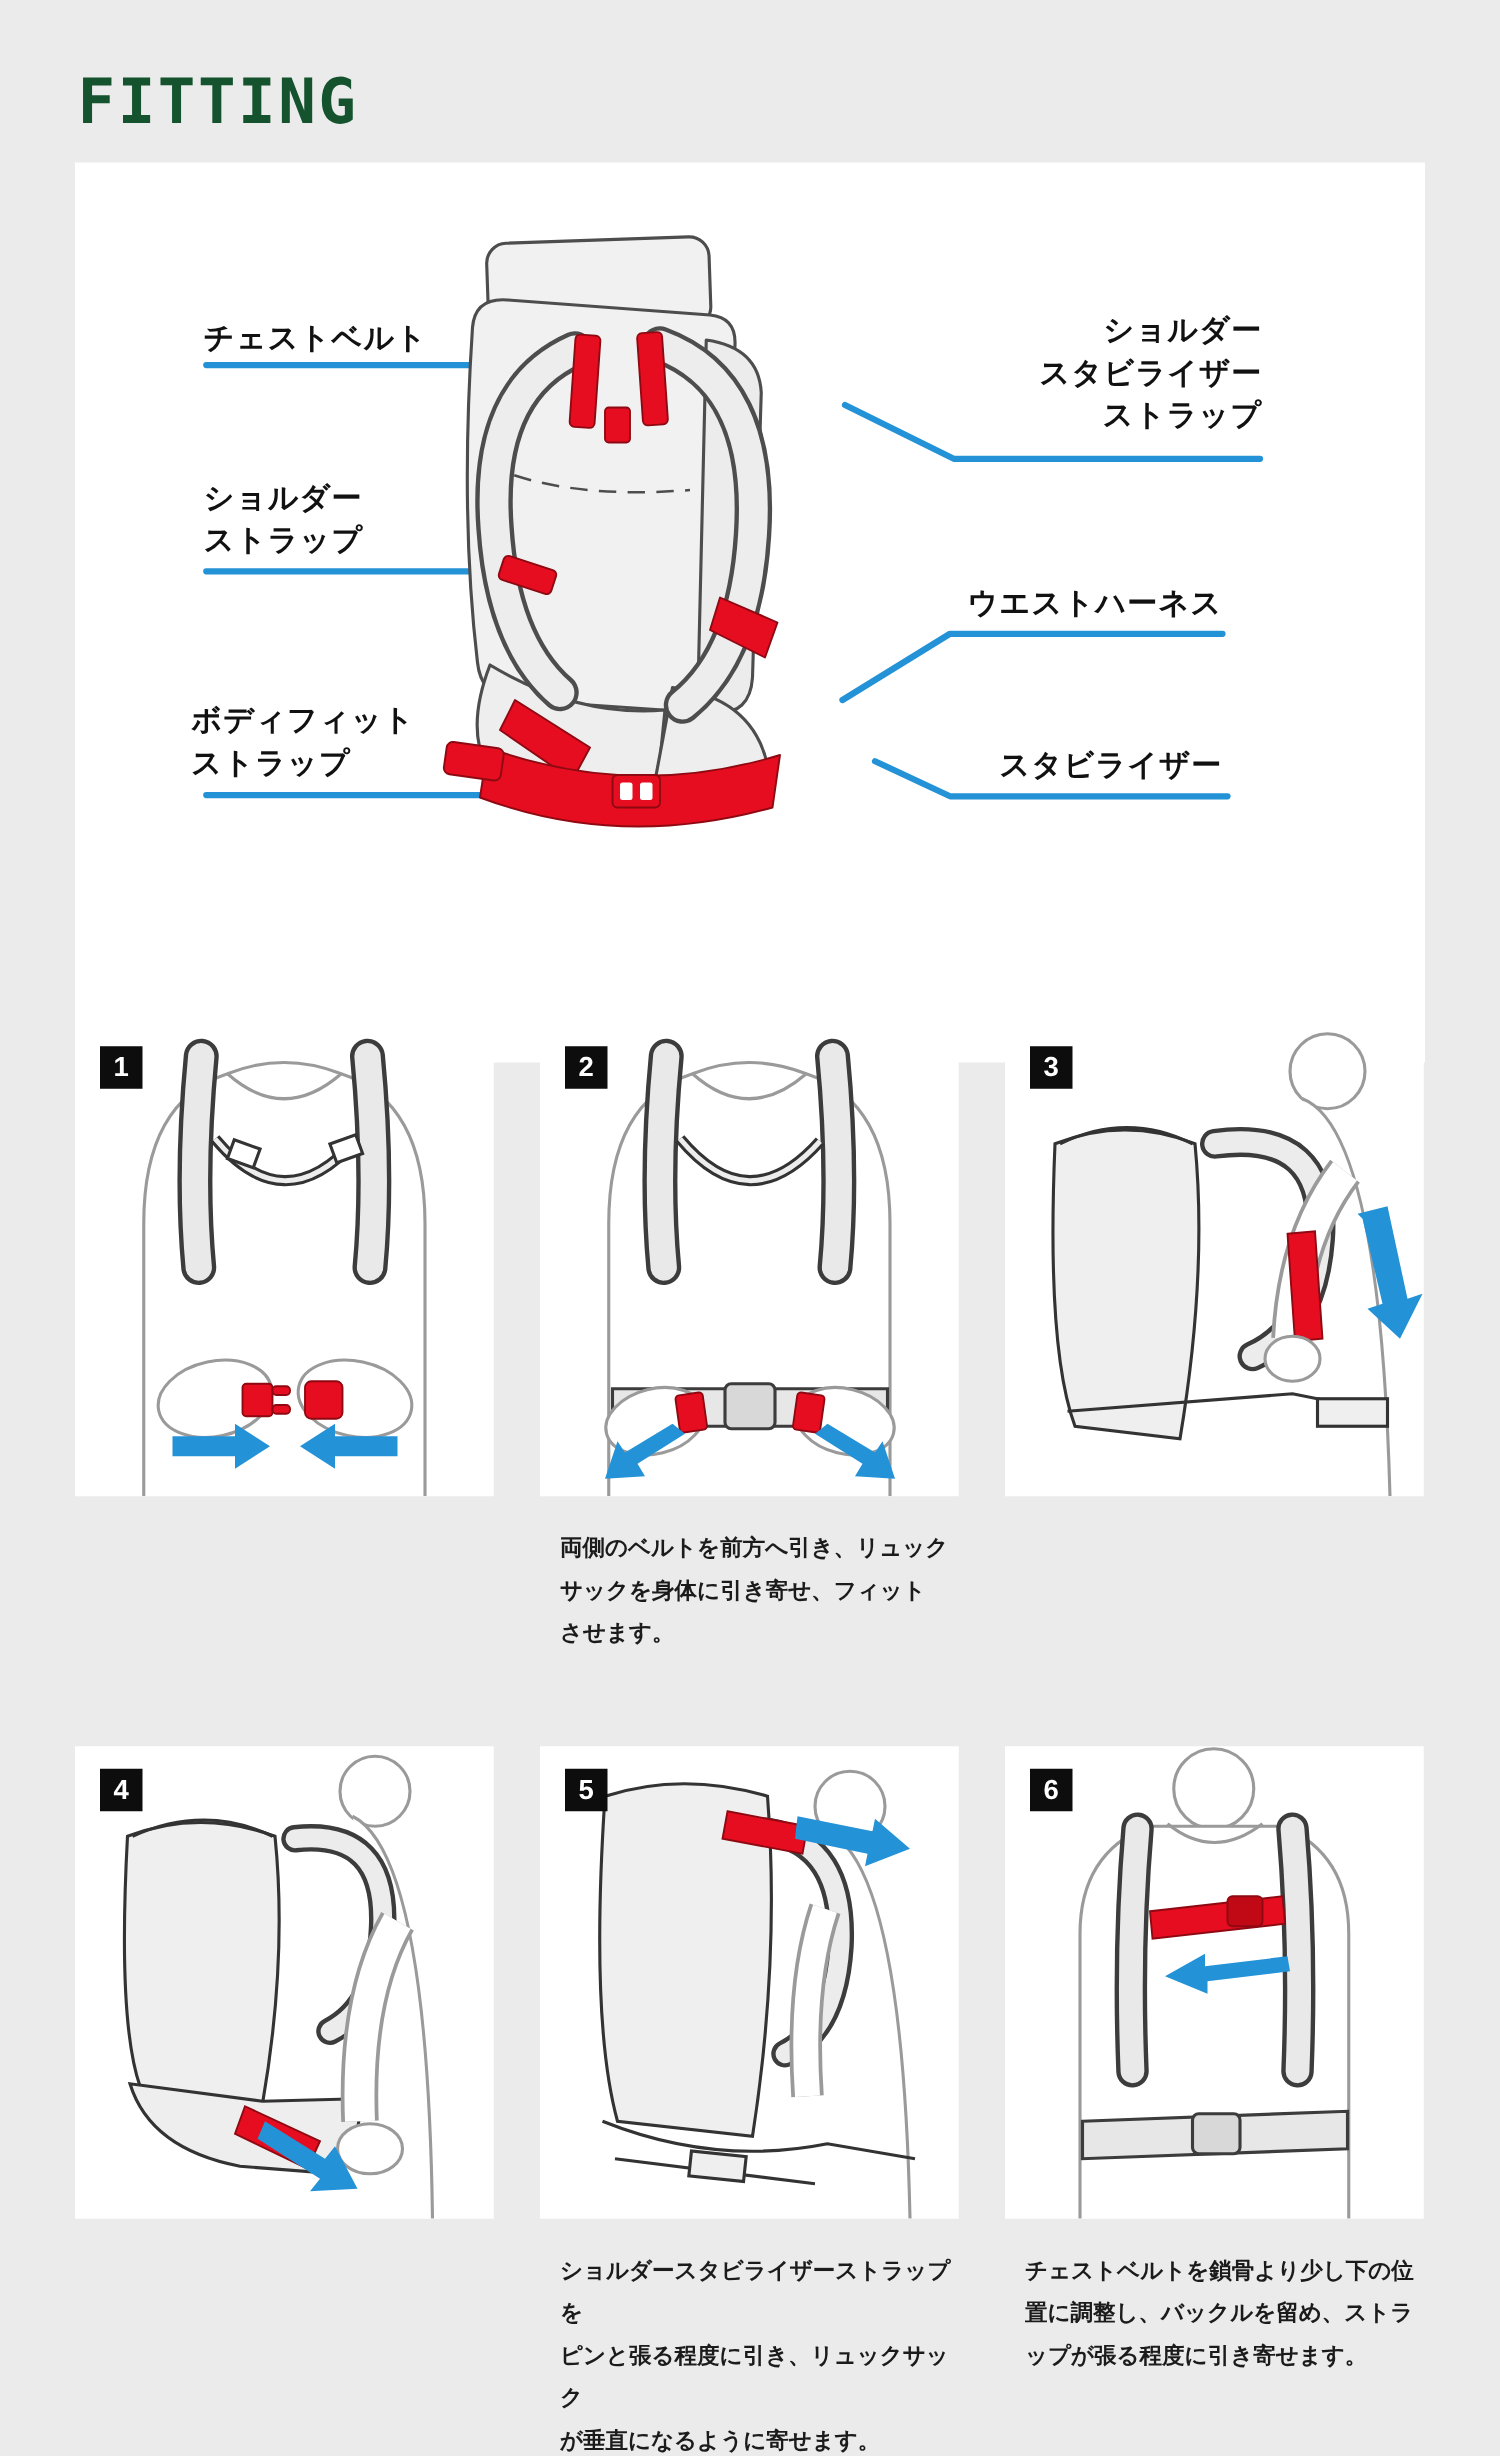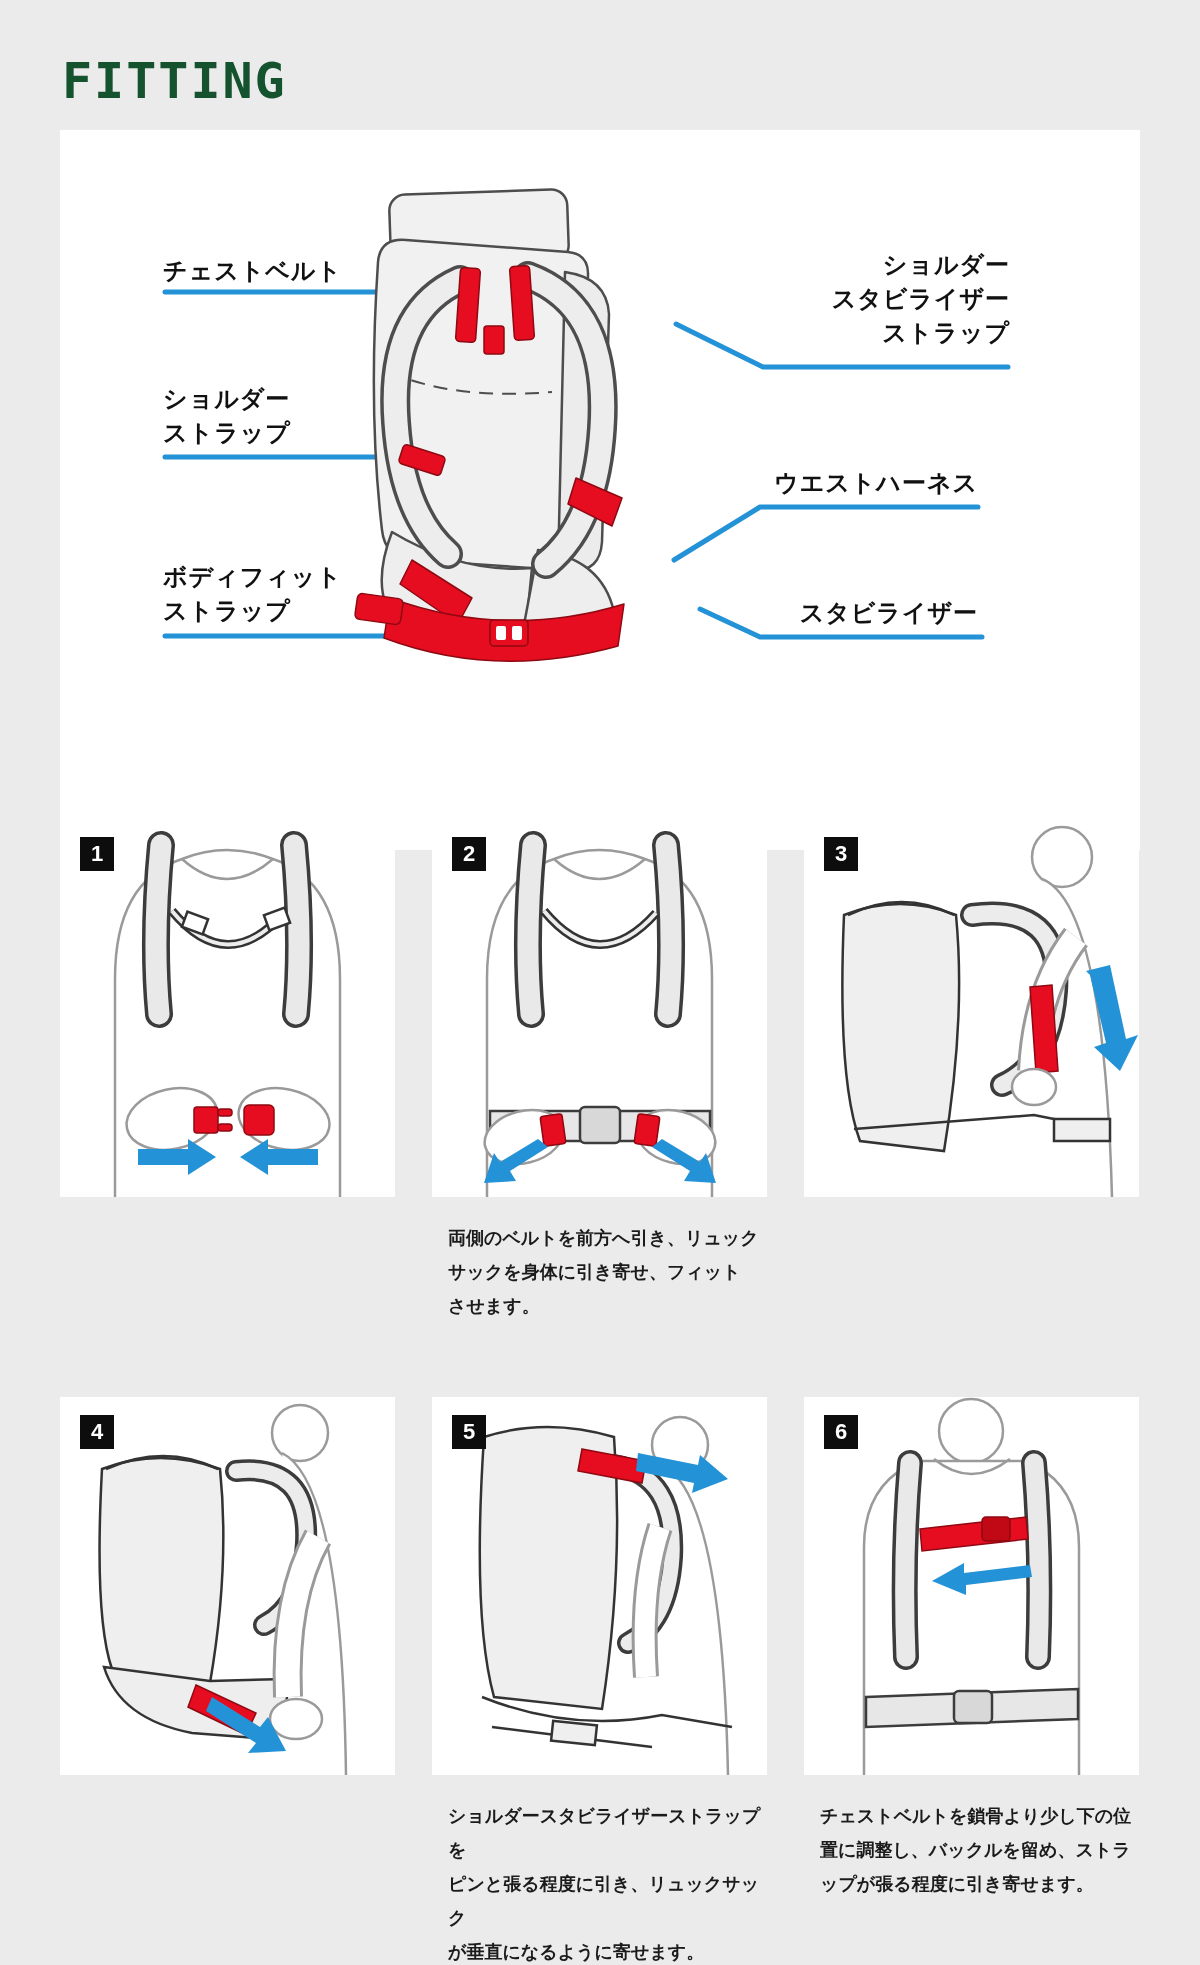--- a/index.html
+++ b/index.html
@@ -86,21 +86,21 @@
     </g>
     <g fill="#ffffff">
       <rect x="436" y="496" width="10" height="14" rx="2"></rect>
       <rect x="452" y="496" width="10" height="14" rx="2"></rect>
     </g>
   </svg>
 
   <div class="d-label" style="left:103px;top:124px;">チェストベルト</div>
   <div class="d-label" style="left:103px;top:252px;">ショルダー
 ストラップ</div>
-  <div class="d-label" style="left:103px;top:430px;">ボディフィット
+  <div class="d-label" style="left:93px;top:430px;">ボディフィット
 ストラップ</div>
   <div class="d-label right" style="left:690px;top:118px;width:260px;">ショルダー
 スタビライザー
 ストラップ</div>
   <div class="d-label right" style="left:660px;top:336px;width:258px;">ウエストハーネス</div>
   <div class="d-label right" style="left:660px;top:466px;width:258px;">スタビライザー</div>
 </div>
 
 <div class="step" style="left:60px;top:819px;">
   <div class="step-box">

